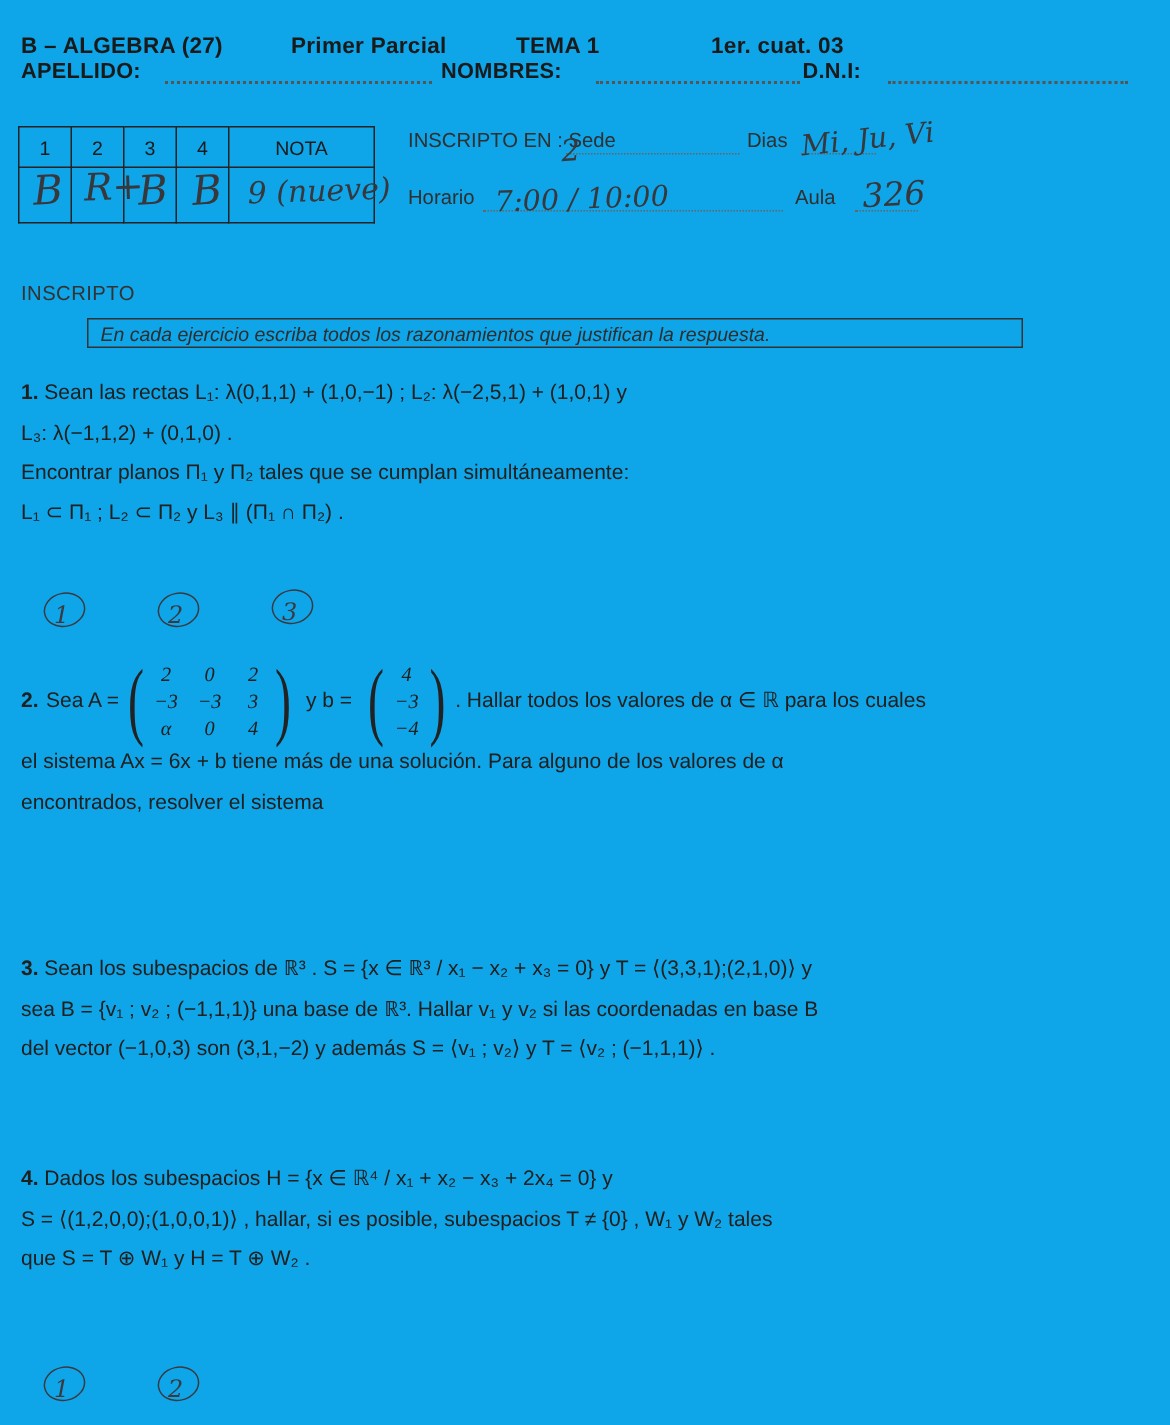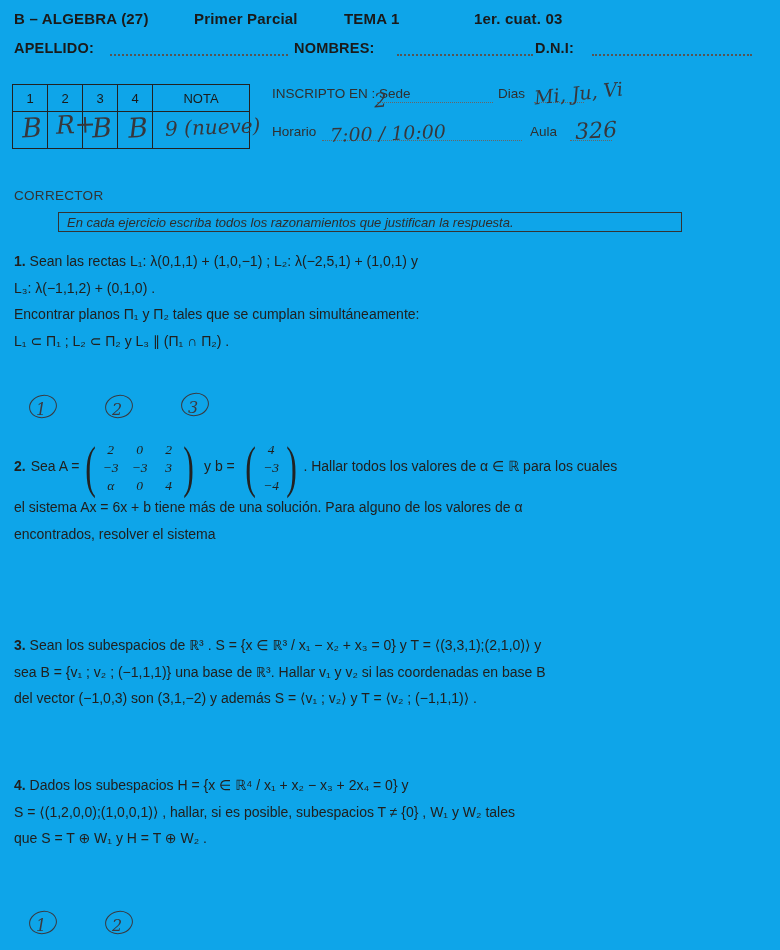--- a/index.html
+++ b/index.html
@@ -30,21 +30,21 @@
     top: 10px;
     width: 740px;
     display: flex;
     align-items: baseline;
     font-weight: bold;
     font-size: 15px;
     letter-spacing: .2px;
   }
   .header-row .h-title { width: 180px; }
   .header-row .h-parcial { width: 150px; }
-  .header-row .h-tema { width: 130px; }
+  .header-row .h-tema { width: 130px; margin-top: 12px; }
   .header-row .h-cuat { width: 160px; }
 
   .ident-row {
     position: absolute;
     left: 14px;
     top: 40px;
     width: 740px;
     font-size: 14.5px;
     font-weight: bold;
     letter-spacing: .2px;
@@ -299,21 +299,21 @@
     <span class="u3"></span>
     <span class="aula">Aula</span>
     <span class="u4"></span>
   </div>
 
   <span class="hand ink hw-sede">2</span>
   <span class="hand ink hw-dias">Mi, Ju, Vi</span>
   <span class="hand ink hw-horario">7:00 / 10:00</span>
   <span class="hand ink hw-aula">326</span>
 
-  <div class="corrector">CORRECTOR</div>
+  <div class="corrector">INSCRIPTO</div>
 
   <div class="note-box">En cada ejercicio escriba todos los razonamientos que justifican la respuesta.</div>
 
   <div class="ex ex1">
     <span class="line"><span class="num">1.</span>
       <span>Sean las rectas  L₁: λ(0,1,1) + (1,0,−1) ;  L₂: λ(−2,5,1) + (1,0,1)  y</span></span>
     <span class="line">L₃: λ(−1,1,2) + (0,1,0) .</span>
     <span class="line">Encontrar planos  Π₁  y  Π₂  tales que se cumplan simultáneamente:</span>
     <span class="line">L₁ ⊂ Π₁ ;  L₂ ⊂ Π₂  y  L₃ ∥ (Π₁ ∩ Π₂) .</span>
   </div>

